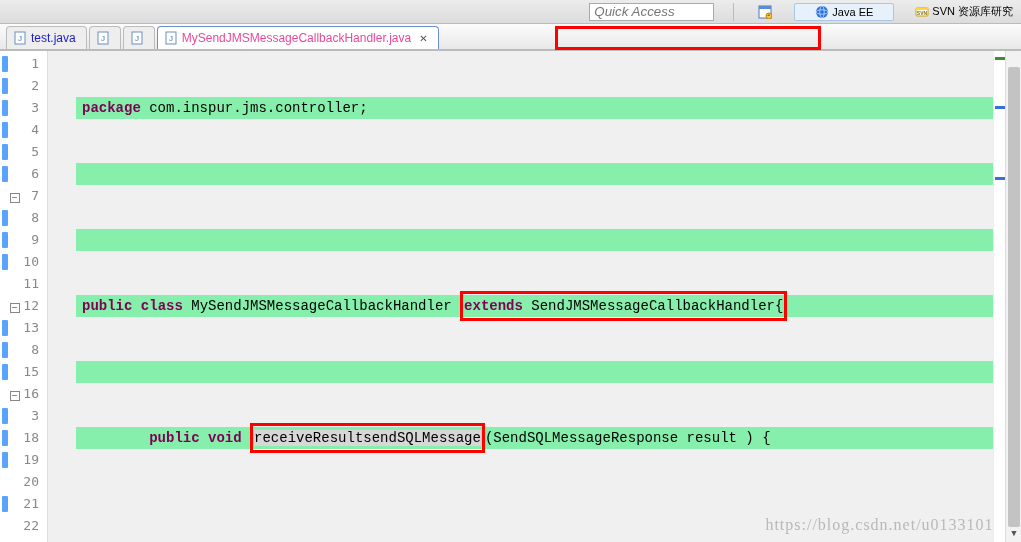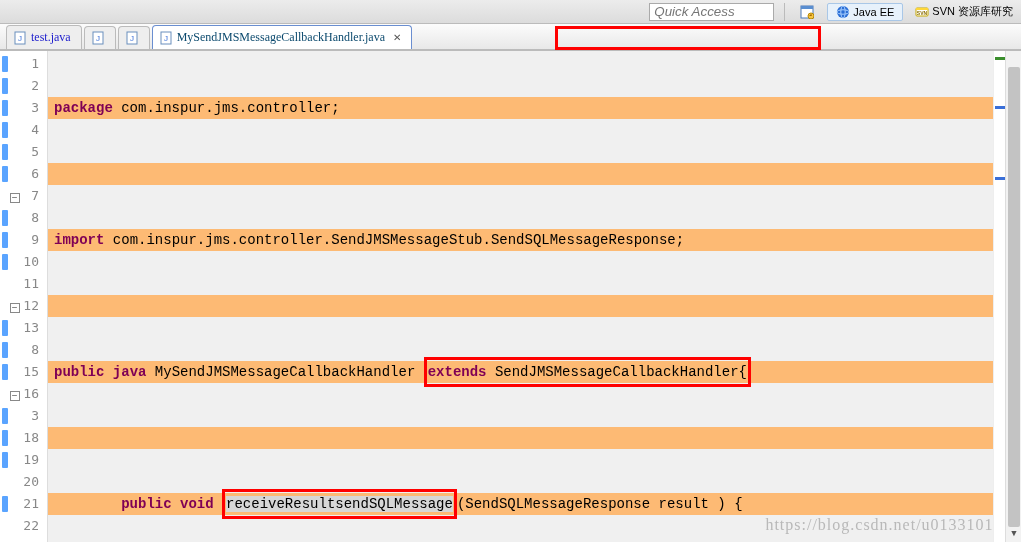--- a/index.html
+++ b/index.html
@@ -12,37 +12,37 @@
     overflow: hidden;
   }
   .toolbar-top {
     height: 24px;
     background: linear-gradient(#ececec,#dcdcdc);
     border-bottom: 1px solid #bbb;
     display: flex;
     align-items: center;
     justify-content: flex-end;
     padding: 0 4px;
-    gap: 8px;
+    gap: 17px;
     font-size: 11px;
   }
   .quick-access {
     width: 125px;
     height: 18px;
     border: 1px solid #aaa;
     background: #fff;
     font-style: italic;
     color: #888;
     padding: 1px 4px;
     font-family: Arial;
   }
   .tb-sep { width:1px; height:18px; background:#bbb; margin:0 2px;}
   .tb-btn { display:flex; align-items:center; gap:2px; padding:2px 4px; border:1px solid transparent; cursor:default;}
   .tb-btn svg,.tb-icon svg{display:block;}
-  .persp { display:flex; align-items:center; gap:3px; padding:1px 8px; border:1px solid #a9c7e7; background:#e7f1fb; border-radius:2px;}
+  .persp { display:flex; align-items:center; gap:3px; padding:1px 20px; border:1px solid #a9c7e7; background:#e7f1fb; border-radius:2px;}
   .persp2 { display:flex; align-items:center; gap:3px; padding:1px 4px;justify-content:space-between;}
   .tabs {
     height: 26px;
     background: linear-gradient(#fcfcfc,#e8e8e8);
     border-bottom: 1px solid #bbb;
     display: flex;
     align-items: flex-end;
     padding-left: 6px;
     gap: 2px;
     font-size: 11px;
@@ -53,21 +53,21 @@
     background: #eee;
     border: 1px solid #bbb;
     border-bottom: none;
     border-radius: 4px 4px 0 0;
     color: #1b1bcd;
     cursor: default;
     position: relative;
   }
   .tab.active { background: #1a6eff; color:#fff; z-index:2;}
   .tab.active .tabtxt{color:#fff;}
-  .tabtxt { font-family: Liberation Serif, serif; font-size:12px;}
+  .tabtxt { font-family: Liberation Sans, sans-serif; font-size:12px;}
   .close-x { color:#666; margin-left:4px; font-size:10px;}
   .tab.active .close-x{color:#fff;}
   .redbox { position:absolute; border:3px solid #ff0000; pointer-events:none; z-index:50;}
   .editor-wrap { position:relative; display:flex; height:492px; border-top:1px solid #bbb;}
   .gutter {
     width: 48px;
     background: #fff;
     border-right: 1px solid #ddd;
     padding-top: 2px;
     font-family: Consolas, monospace;
@@ -89,21 +89,21 @@
     flex:1;
     font-family: Consolas, "Courier New", monospace;
     font-size: 14px;
     line-height: 22px;
     padding-top: 2px;
     white-space: pre;
     position:relative;
     overflow:hidden;
   }
   .codeline { height:22px; padding-left:6px; position:relative;}
-  .hl-green { background: #fdba74; }
+  .hl-green { background: #86efac; margin-left: 28px; }
   .kw { color:#7f0055; font-weight:bold;}
   .blk{ color:#000;}
   .method-hl { background:#d7d7d7;}
   .red-inline{ border:3px solid #ff0000; padding:4px 1px;}
   .watermark{ position:absolute; right:10px; bottom:6px; font-family:Consolas; font-size:16px; color:rgba(130,130,130,.5); letter-spacing:1px;}
   .scrollbar-v{ position:absolute; right:0; top:0; width:16px; height:100%; background:#f2f2f2; border-left:1px solid #ddd;}
   .scroll-arrow{width:16px;height:16px;display:flex;align-items:center;justify-content:center;color:#555;font-size:9px;}
   .scroll-thumb{position:absolute; left:2px; width:12px; background:#c3c3c3; border-radius:2px;}
   .ruler{ position:absolute; right:16px; top:0; width:12px; height:100%; background:#fff; border-left:1px solid #eee;}
   .ruler .mk{position:absolute; left:1px; width:10px; height:3px;}
@@ -161,21 +161,21 @@
     <svg width="14" height="14" viewBox="0 0 14 14">
         <rect x="2" y="1" width="10" height="12" fill="#fff" stroke="#6a8fbd"></rect>
         <text x="7" y="10" font-size="8" text-anchor="middle" fill="#3a6fd8" font-family="Arial">J</text>
       </svg>
   </div>
   <div class="tab active" style="background:#fff;color:#1b1bcd;border-color:#6a8ed0;">
     <svg width="14" height="14" viewBox="0 0 14 14">
         <rect x="2" y="1" width="10" height="12" fill="#fff" stroke="#6a8fbd"></rect>
         <text x="7" y="10" font-size="8" text-anchor="middle" fill="#3a6fd8" font-family="Arial">J</text>
       </svg>
-    <span class="tabtxt" style="color:#0c4a6e">MySendJMSMessageCallbackHandler.java</span>
+    <span class="tabtxt" style="color:#ec4899">MySendJMSMessageCallbackHandler.java</span>
     <span class="close-x" style="color:#555">✕</span>
   </div>
 </div>
 
 <div class="redbox" style="left:555px; top:26px; width:266px; height:24px;"></div>
 
 <div class="editor-wrap">
   <div class="gutter">
     <div class="ln bar">1</div>
     <div class="ln bar">2</div>
@@ -197,23 +197,22 @@
     <div class="ln bar">18</div>
     <div class="ln bar">19</div>
     <div class="ln">20</div>
     <div class="ln bar">21</div>
     <div class="ln">22</div>
   </div>
 
   <div class="code">
     <div class="codeline hl-green"><span class="kw">package</span><span class="blk"> com.inspur.jms.controller;</span></div>
     <div class="codeline hl-green"> </div>
-    <div class="codeline hl-green"><span class="kw">import</span><span class="blk"> com.inspur.jms.controller.SendJMSMessageStub.SendSQLMessageResponse;</span></div>
     <div class="codeline hl-green"> </div>
-    <div class="codeline hl-green"><span class="kw">public</span> <span class="kw">java</span><span class="blk"> MySendJMSMessageCallbackHandler</span> <span class="red-inline"><span class="kw">extends</span><span class="blk"> SendJMSMessageCallbackHandler{</span></span></div>
+    <div class="codeline hl-green"><span class="kw">public</span> <span class="kw">class</span><span class="blk"> MySendJMSMessageCallbackHandler</span> <span class="red-inline"><span class="kw">extends</span><span class="blk"> SendJMSMessageCallbackHandler{</span></span></div>
     <div class="codeline hl-green"> </div>
     <div class="codeline hl-green">        <span class="kw">public</span> <span class="kw">void</span> <span class="red-inline"><span class="method-hl blk">receiveResultsendSQLMessage</span></span><span class="blk">(SendSQLMessageResponse result ) {</span></div>
     
     
     
     
     
     
     
     

